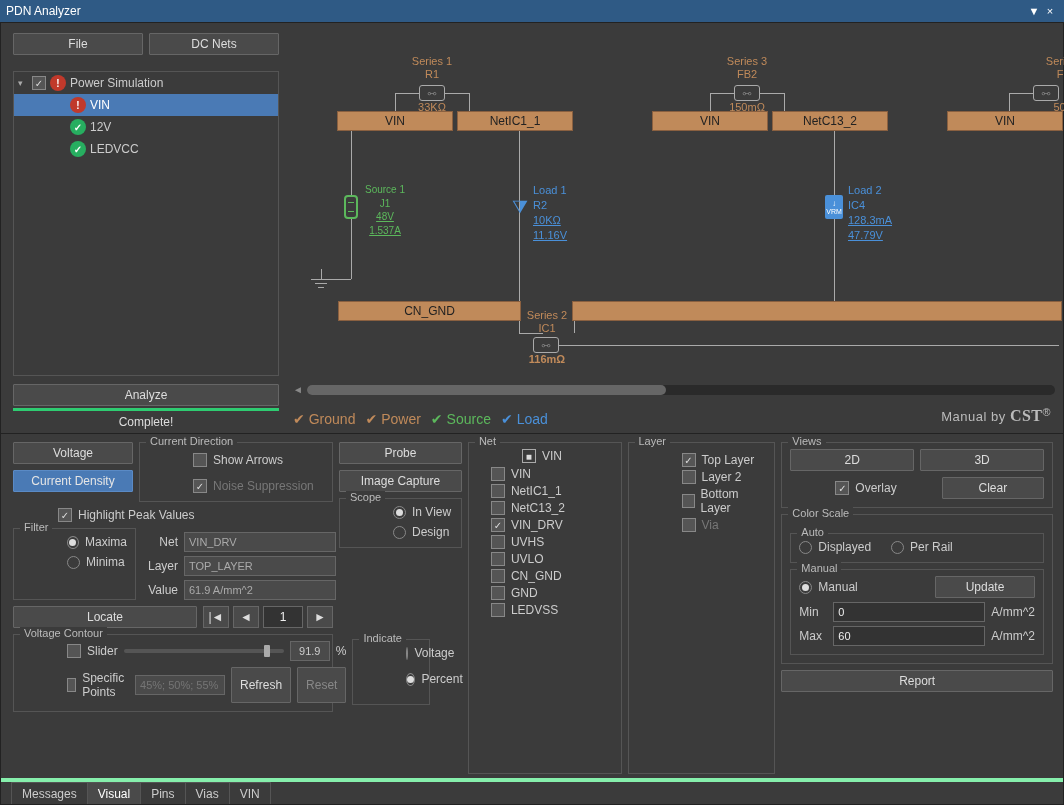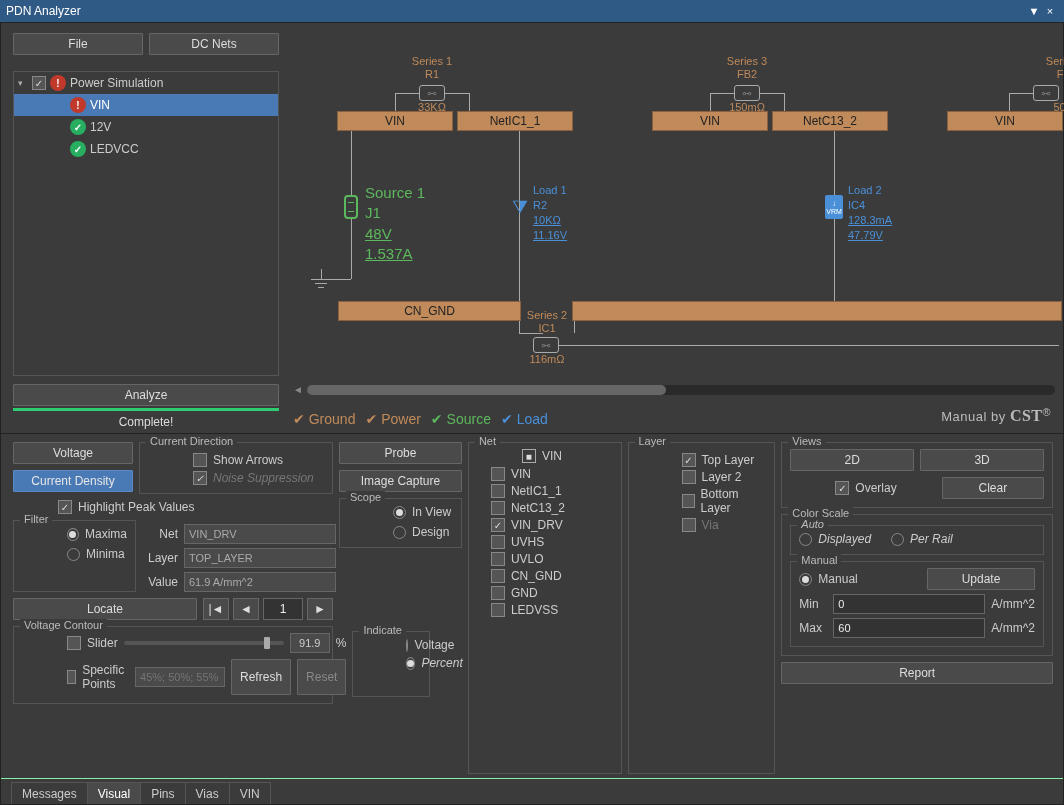--- a/index.html
+++ b/index.html
@@ -33,21 +33,21 @@
 .analyze-wrap { margin-top: 8px; }
 .progress-line { height: 3px; background: #2ecc71; margin-top: 2px; }
 .complete-lbl { text-align: center; color: #ddd; margin-top: 4px; font-size: 12px; }
 
 .canvas-panel { flex: 1; position: relative; background: #3b3b3b; }
 .diagram { position: absolute; inset: 0; }
 .node-box { position: absolute; background: #c08a5a; color: #222; font-size: 12px; height: 20px; display: flex; align-items: center; justify-content: center; border: 1px solid #8a6040; }
 .node-gnd { width:183px; }
 .series-lbl { position: absolute; color: #c08a5a; font-size: 11px; text-align: center; width: 80px; line-height: 1.2; }
 .load-lbl { position: absolute; color: #4a90d9; font-size: 11px; line-height: 1.35; }
-.src-lbl { position: absolute; color: #5cb85c; font-size: 15px; line-height: 1.35; }
+.src-lbl { position: absolute; color: #5cb85c; font-size: 10px; line-height: 1.35; text-align: center; }
 .wire { position: absolute; background: #aaa; }
 .wire-h { height: 1px; }
 .wire-v { width: 1px; }
 .comp-box { position: absolute; width: 26px; height: 16px; border: 1px solid #aaa; border-radius: 3px; display:flex; align-items:center; justify-content:center; color:#aaa; font-size:9px; background:#3b3b3b;}
 .source-sym { position:absolute; width:14px; height:24px; border:2px solid #5cb85c; border-radius:4px; background:#3b3b3b;}
 .source-sym::before{content:"";position:absolute;left:2px;right:2px;top:5px;height:1px;background:#5cb85c;}
 .source-sym::after{content:"";position:absolute;left:2px;right:2px;bottom:5px;height:1px;background:#5cb85c;}
 .load-sym { position:absolute; width:14px; height:24px; color:#4a90d9; font-size:18px; text-align:center; line-height:24px; }
 .vrm-sym { position:absolute; width:18px; height:24px; background:#4a90d9; color:#fff; font-size:8px; text-align:center; border-radius:2px; display:flex; flex-direction:column; align-items:center; justify-content:center; line-height:1;}
 .gnd-sym { position:absolute; width:20px; height:14px; }
@@ -93,25 +93,25 @@
 .ck-row { display:flex; align-items:center; gap:6px;padding-left:45px; }
 .ck-row.disabled { color: #777; }
 
 .slider-track { flex:1; height:4px; background:#555; position:relative; border-radius:2px; }
 .slider-thumb { position:absolute; right:14px; top:-4px; width:6px; height:12px; background:#aaa; border-radius:1px;}
 .pct-box { width:40px; height:20px; background:#4a4a4a; border:1px solid #666; text-align:center; color:#ccc; font-size:11px; display:flex;align-items:center;justify-content:center;}
 
 .views-btns { display:flex; gap:6px; }
 .views-btns .btn { flex:1; }
 
-.tabstrip { height: 26px; border-top: 1px solid #86efac; display:flex; align-items:flex-end; padding-left: 10px; gap:0; background:#3b3b3b;}
+.tabstrip { height: 26px; border-top: 4px solid #86efac; display:flex; align-items:flex-end; padding-left: 10px; gap:0; background:#3b3b3b;}
 .tab { padding: 4px 10px 3px 10px; border: 1px solid #555; border-bottom: none; background:#3b3b3b; color:#ccc; font-size:12px; cursor:pointer; margin-right:-1px;}
 .tab.active { background:#4a4a4a; color:#fff;}
 
-.mt4{margin-top:4px;font-style:italic;} .mt6{margin-top:6px;}
+.mt4{margin-top:12px;} .mt6{margin-top:6px;}
 .flex1{flex:1;}
 .muted{color:#888;}
 .underline{text-decoration:underline;}
 </style>
 </head>
 <body>
 
 <div class="titlebar">
   <span>PDN Analyzer</span>
   <span class="spacer"></span>
@@ -207,21 +207,21 @@
 
         <div class="wire wire-v" style="left:232px;top:298px;height:12px;"></div>
         <div class="wire wire-h" style="left:232px;top:310px;width:24px;"></div>
         <div class="comp-box" style="left:246px; top:314px;">⧟</div>
         <div class="wire wire-h" style="left:272px;top:322px;width:500px;"></div>
         <div class="wire wire-v" style="left:287px;top:298px;height:12px;"></div>
         <div class="series-lbl" style="left:220px; top:286px;">
           <div>Series 2</div>
             <div>IC1</div>
         </div>
-        <div class="series-lbl" style="left:220px; top:330px;"><span>116mΩ</span></div>
+        <div class="series-lbl" style="left:220px; top:330px;font-weight:bold;"><span>116mΩ</span></div>
 
         <div class="series-lbl" style="left:420px; top:32px;">
           <div>Series 3</div>
             <div>FB2</div>
         </div>
         <div class="comp-box" style="left:447px; top:62px;">⧟</div>
         <div class="series-lbl" style="left:420px; top:78px;"><span>150mΩ</span></div>
         <div class="wire wire-h" style="left:423px;top:70px;width:24px;"></div>
         <div class="wire wire-h" style="left:473px;top:70px;width:24px;"></div>
         <div class="wire wire-v" style="left:423px;top:70px;height:20px;"></div>
@@ -496,21 +496,21 @@
               <span class="radio"></span>
                 <span class="lbl">Per Rail</span>
             </div>
           </div>
           <div class="group mt6">
             <div class="group-title">Manual</div>
             <div class="inline">
               <span class="radio on"></span>
                 <span class="lbl">Manual</span>
               <span class="flex1"></span>
-              <div class="btn" style="width:108px;">Update</div>
+              <div class="btn" style="width:100px;">Update</div>
             </div>
             <div class="row-gap">
                 <span class="lbl" style="width:28px;">Min</span>
                 <input class="field dark" value="0" style="">
                 <span class="lbl">A/mm^2</span>
               </div>
             <div class="row-gap">
                 <span class="lbl" style="width:28px;">Max</span>
                 <input class="field dark" value="60" style="">
                 <span class="lbl">A/mm^2</span>

